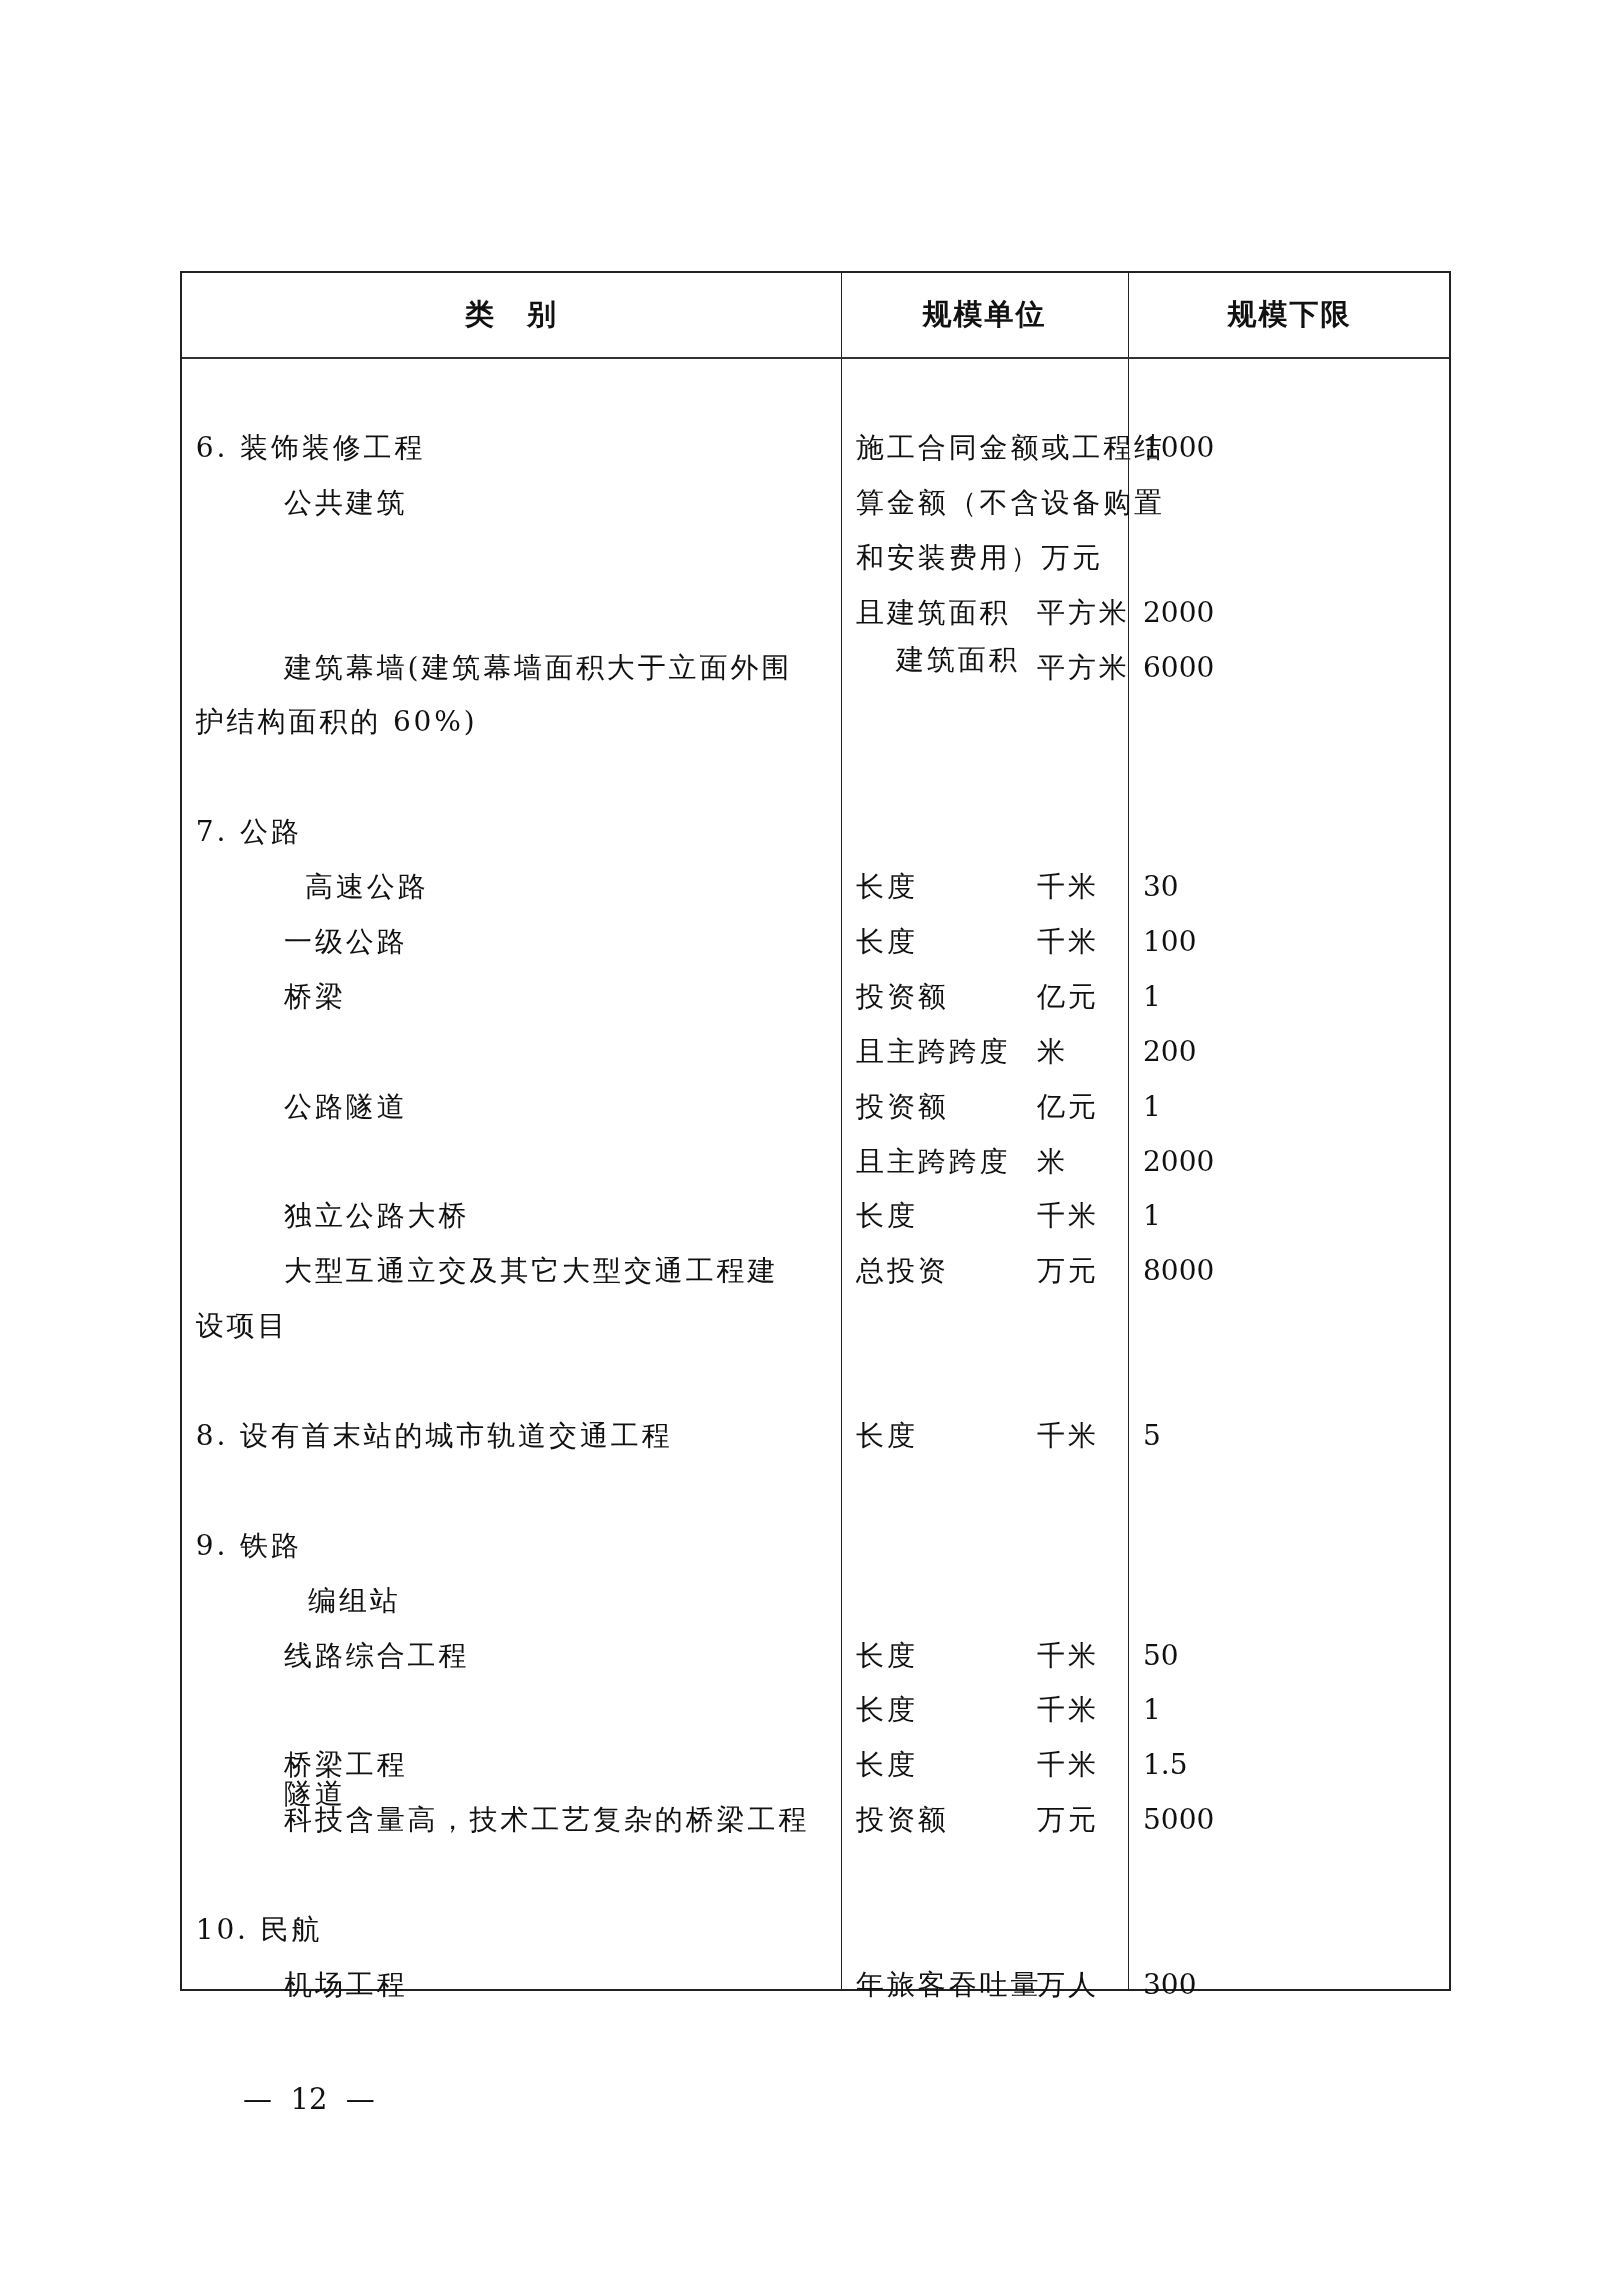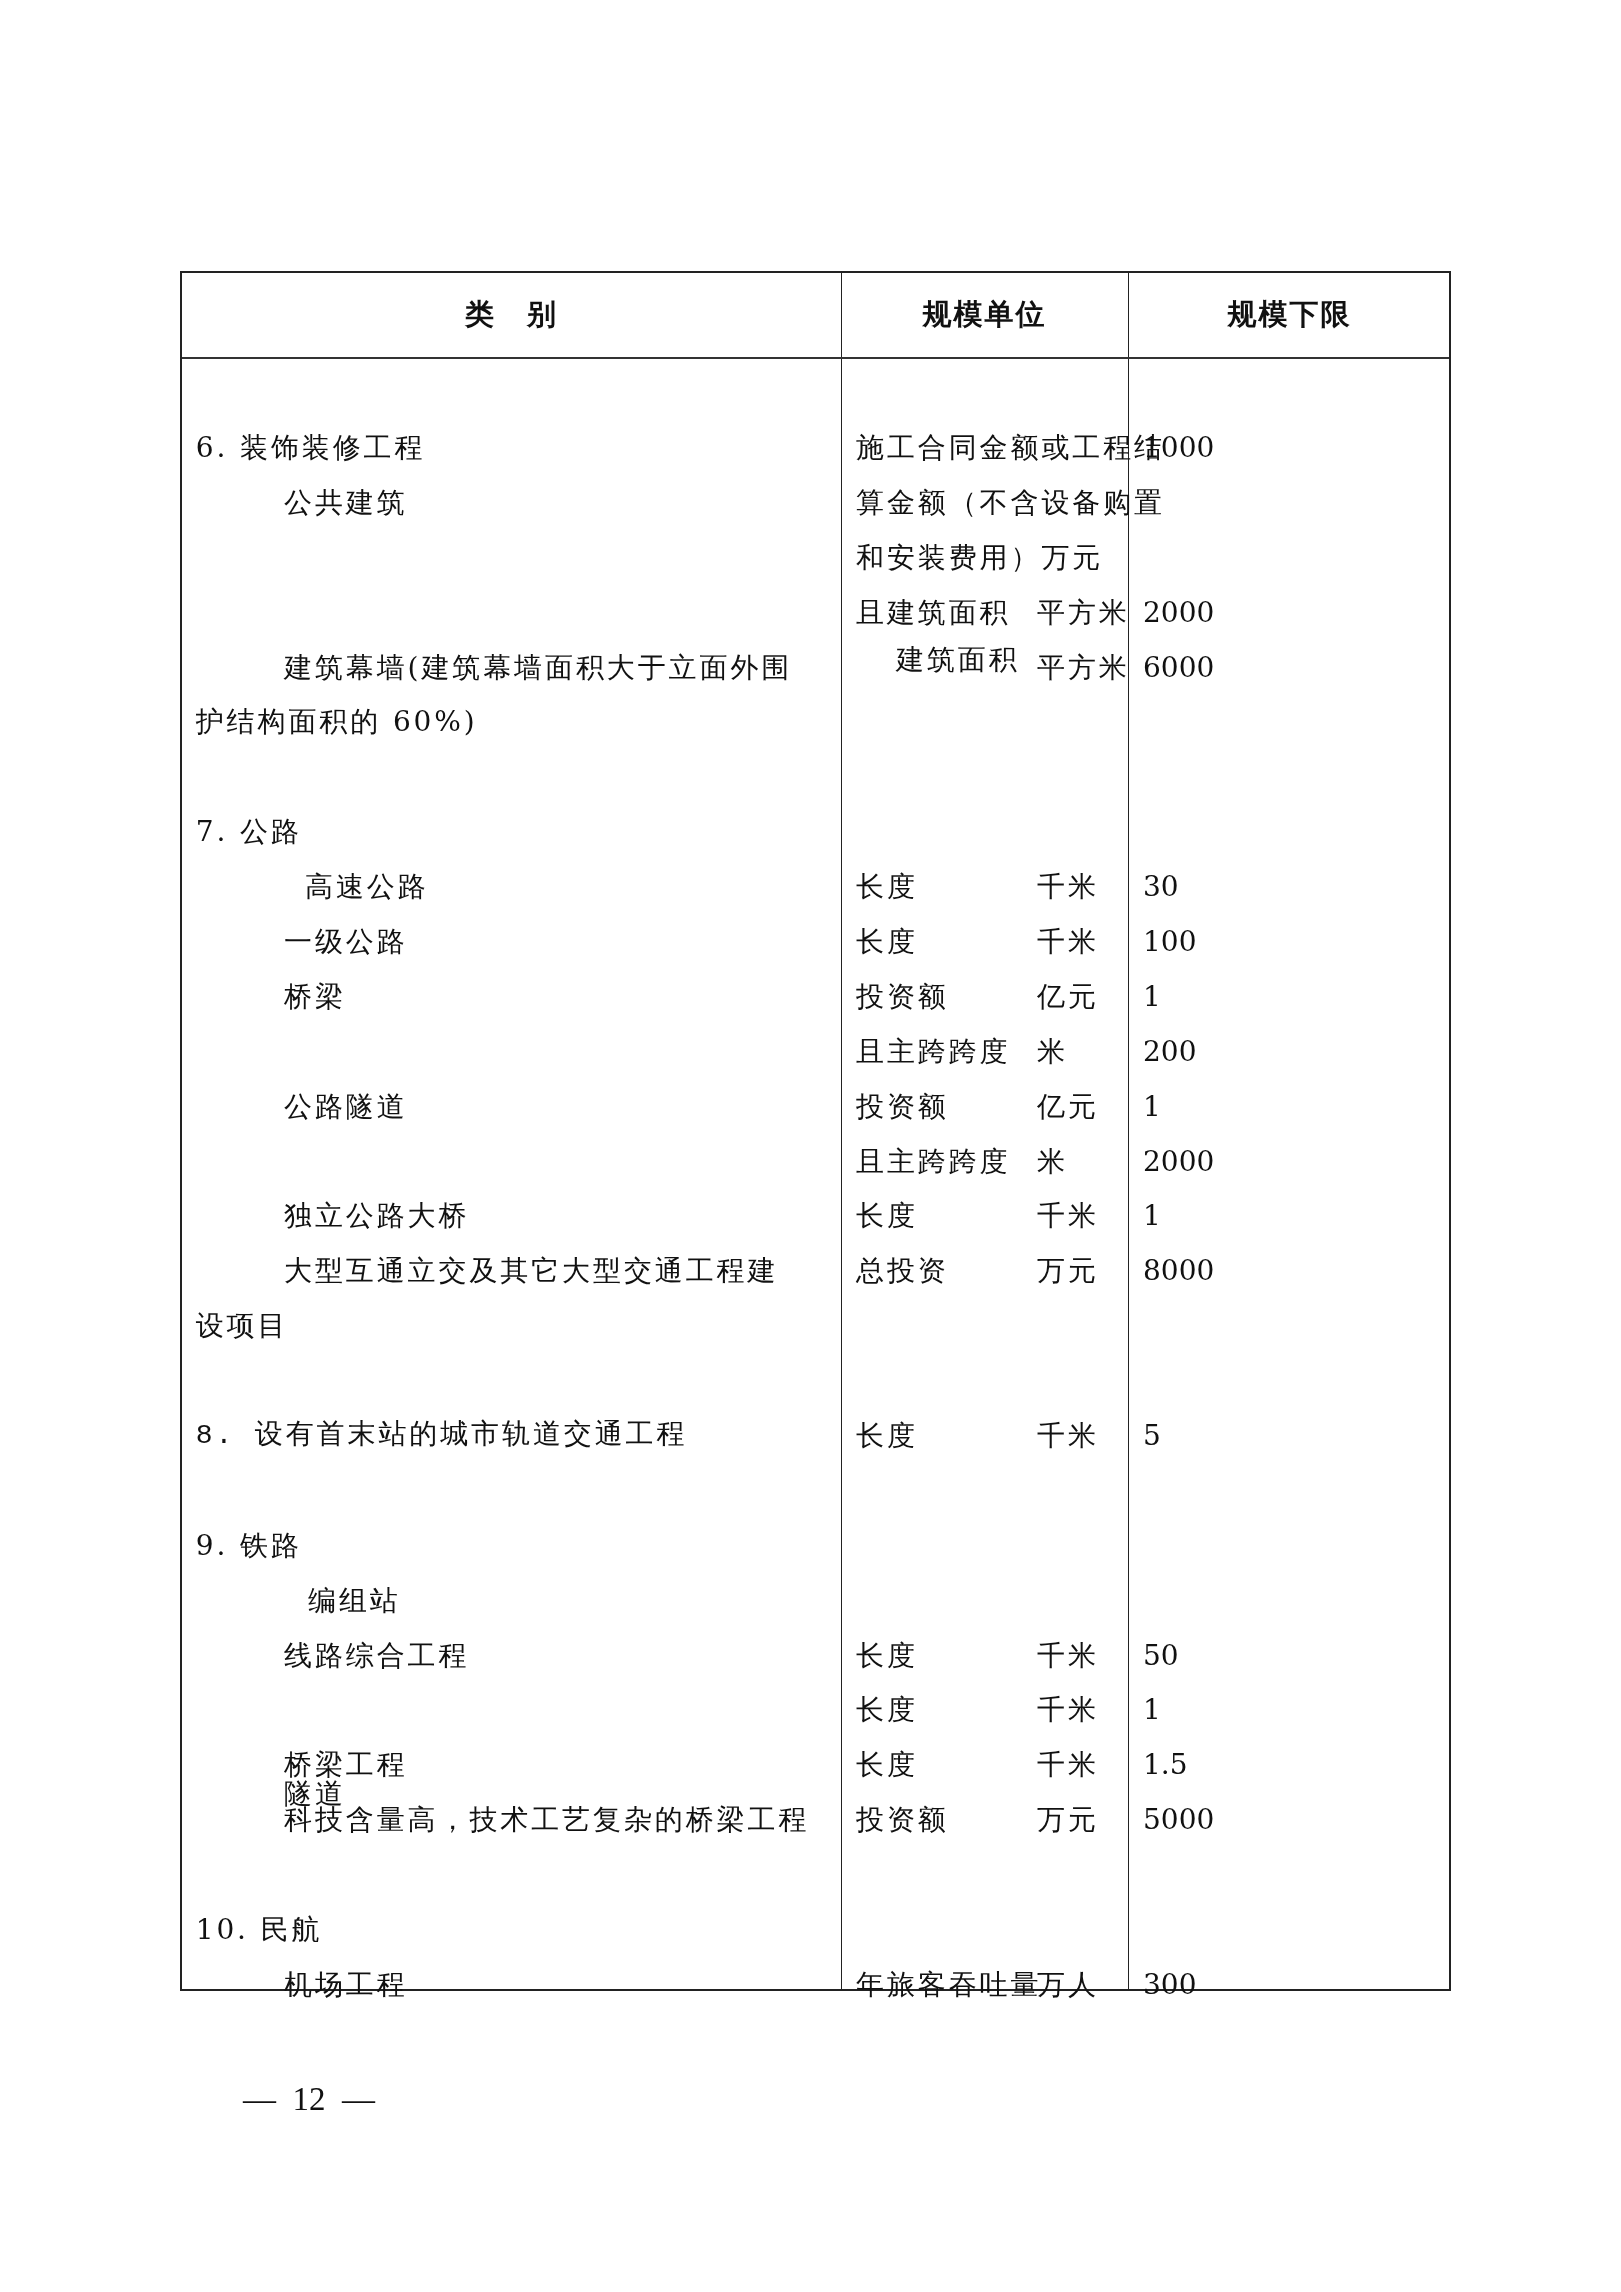--- a/index.html
+++ b/index.html
@@ -6,21 +6,21 @@
   body { width: 1621px; height: 2293px; position: relative; overflow: hidden;
          font-family: "DejaVu Serif", "Liberation Serif", serif; color: #111; }
   .table { position: absolute; left: 180px; top: 271px; width: 1271px; height: 1720px;
            border: 2px solid #222; box-sizing: border-box; }
   .vline { position: absolute; top: 0; bottom: 0; width: 0; border-left: 1.5px solid #222; }
   .hline { position: absolute; left: 0; right: 0; height: 0; border-top: 2px solid #333; }
   .hdr { position: absolute; top: 0; height: 84px; display: flex; align-items: center; justify-content: center;
          font-family: "DejaVu Sans", "Liberation Sans", sans-serif; font-weight: bold; font-size: 29px; letter-spacing: 2px; }
   .cell { position: absolute; font-size: 28px; line-height: 55px; height: 55px; white-space: nowrap; letter-spacing: 2.9px; }
   .num { letter-spacing: 0; }
-  .pageno { position: absolute; left: 243px; top: 2080px; font-size: 33px; line-height: 39px; white-space: pre; font-family: Liberation Serif, serif; }
+  .pageno { position: absolute; left: 243px; top: 2080px; font-size: 29px; line-height: 39px; white-space: pre; }
 </style>
 </head>
 <body>
 
 <div class="table">
   <div class="vline" style="left:659px"></div>
   <div class="vline" style="left:946px"></div>
   <div class="hline" style="top:84px"></div>
 
   <div class="hdr" style="left:0;width:659px">类　别</div>
@@ -93,21 +93,21 @@
       <div class="cell " style="left: 855px; top: 970px;">万元</div>
       <div class="cell num" style="left: 961px; top: 970px;">8000</div>
       <div class="cell " style="left: 13.7px; top: 1025px;">设项目</div>
       <div class="cell " style="left: 674px; top: 1025px;"></div>
       <div class="cell " style="left: 855px; top: 1025px;"></div>
       <div class="cell num" style="left: 961px; top: 1025px;"></div>
       <div class="cell " style="left: 13.7px; top: 1080px;"></div>
       <div class="cell " style="left: 674px; top: 1080px;"></div>
       <div class="cell " style="left: 855px; top: 1080px;"></div>
       <div class="cell num" style="left: 961px; top: 1080px;"></div>
-      <div class="cell " style="left: 13.7px; top: 1135px; font-family: Liberation Mono, monospace;">8. 设有首末站的城市轨道交通工程</div>
+      <div class="cell " style="left: 13.7px; top: 1135px;">8. 设有首末站的城市轨道交通工程</div>
       <div class="cell " style="left: 674px; top: 1135px;">长度</div>
       <div class="cell " style="left: 855px; top: 1135px;">千米</div>
       <div class="cell num" style="left: 961px; top: 1135px;">5</div>
       <div class="cell " style="left: 13.7px; top: 1190px;"></div>
       <div class="cell " style="left: 674px; top: 1190px;"></div>
       <div class="cell " style="left: 855px; top: 1190px;"></div>
       <div class="cell num" style="left: 961px; top: 1190px;"></div>
       <div class="cell " style="left: 13.7px; top: 1245px;">9. 铁路</div>
       <div class="cell " style="left: 674px; top: 1245px;"></div>
       <div class="cell " style="left: 855px; top: 1245px;"></div>

